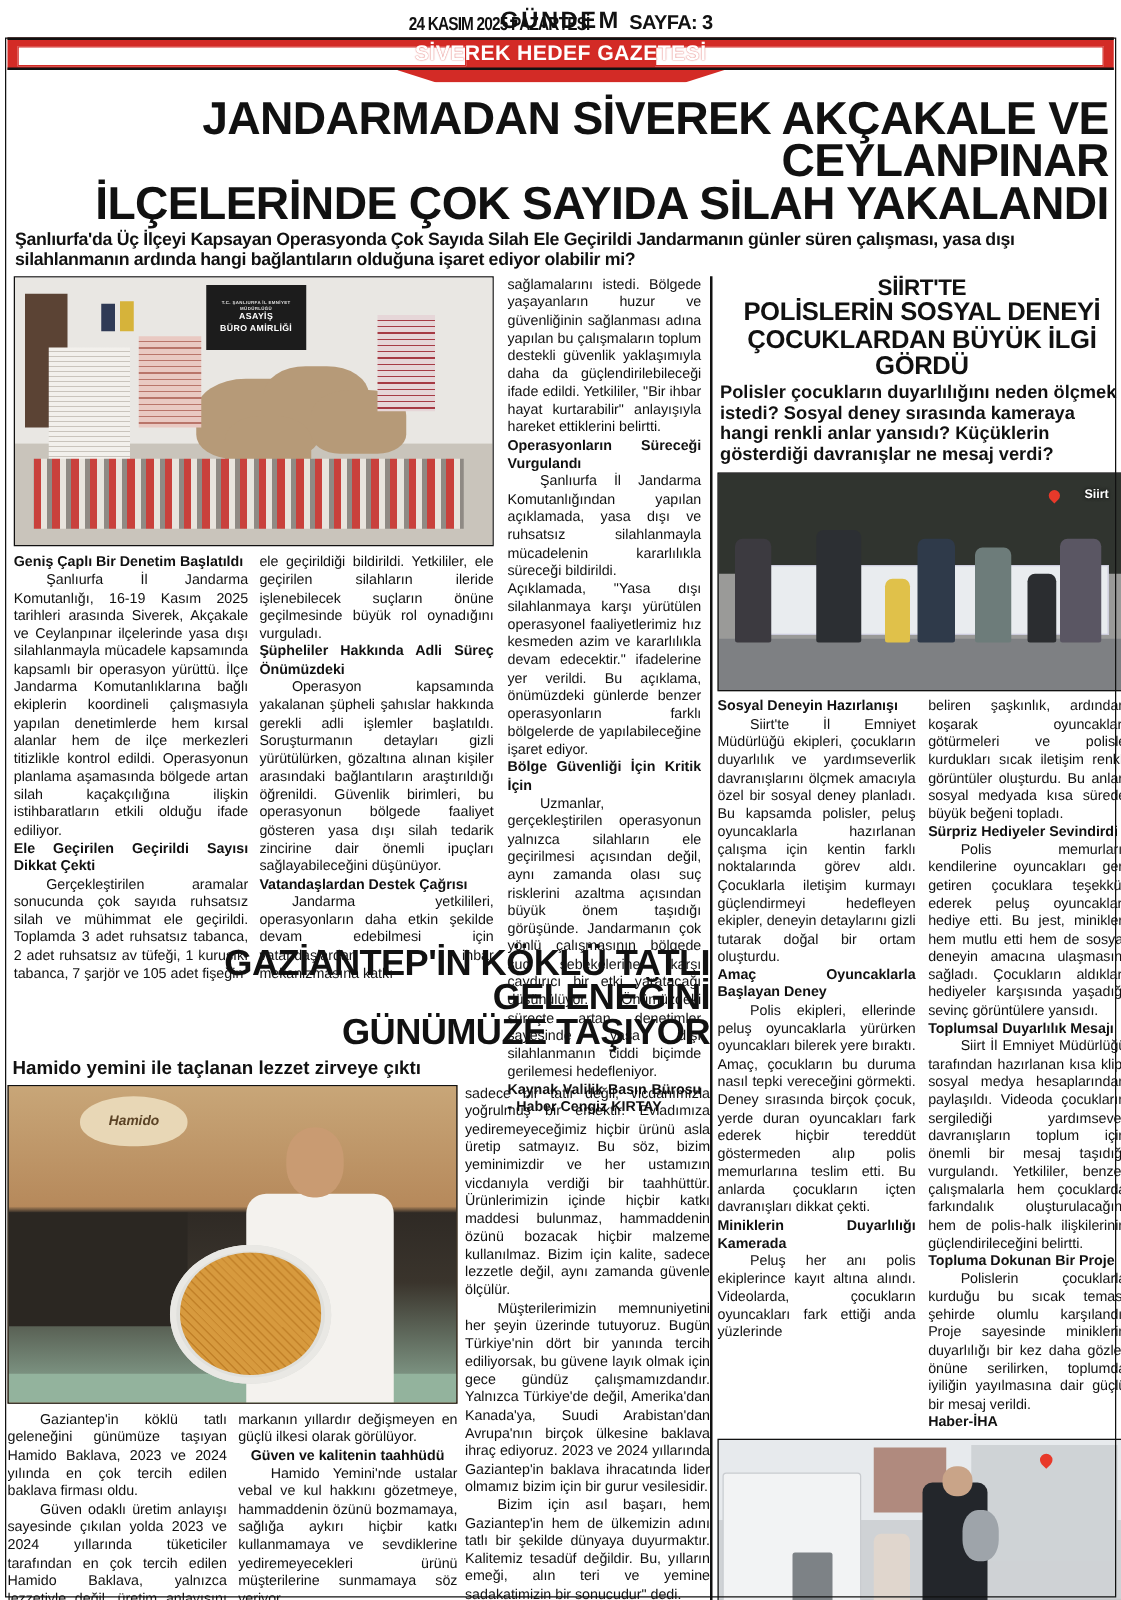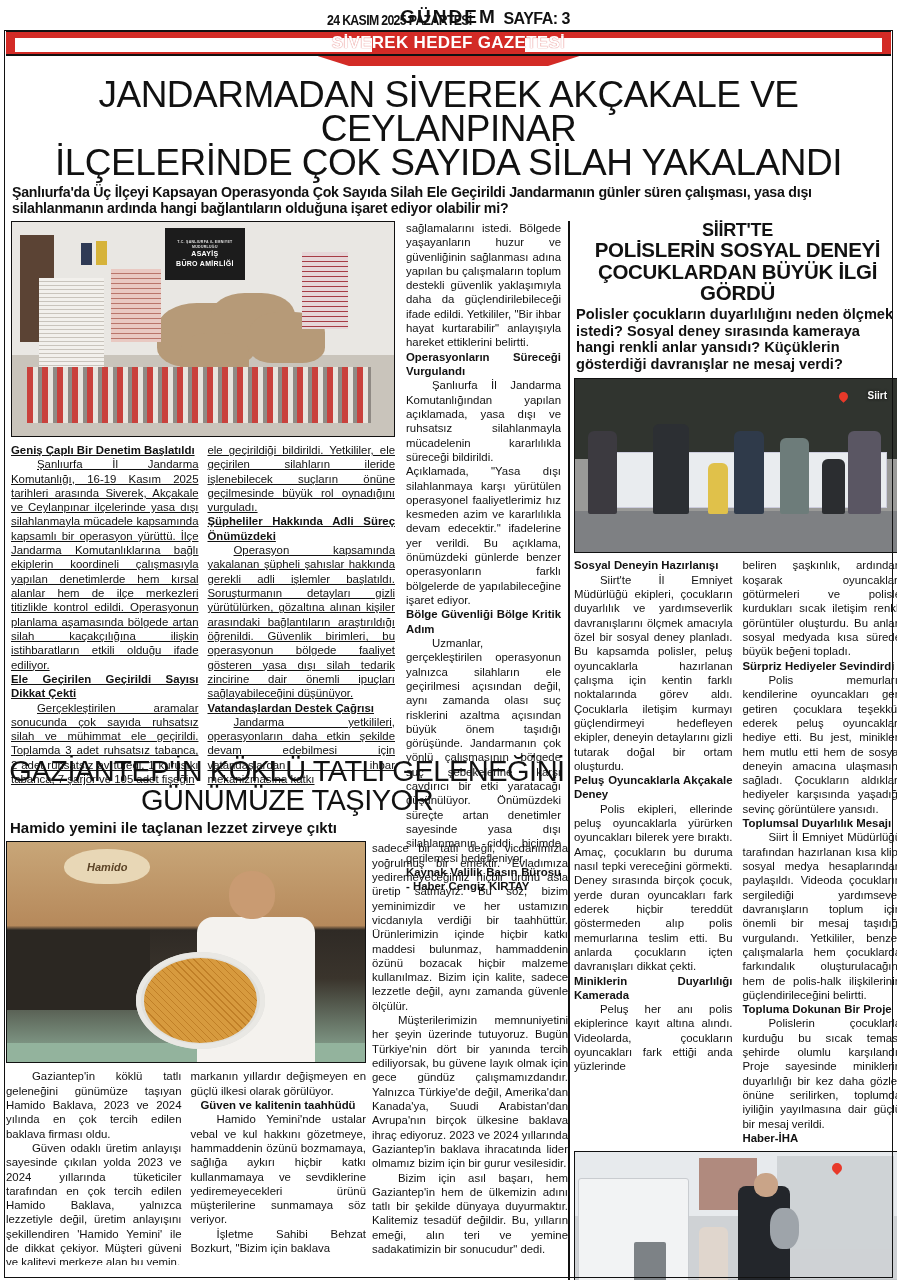--- a/index.html
+++ b/index.html
@@ -64,21 +64,21 @@
   .banner-tail {
     position: absolute; left: 50%; transform: translateX(-50%);
     top: 26px; width: 262px; height: 10px;
     background: #d32b26;
     clip-path: polygon(0 0, 100% 0, 88% 100%, 12% 100%);
     z-index: 2;
   }
 
   
   .headline {
-    text-align: center; font-weight: normal;
+    text-align: right; font-weight: bold;
     line-height: 0.92;
     letter-spacing: -0.5px;
     transform: scaleX(1.0);
   }
   .h-main {
     font-size: 37px;
     padding: 12px 4px 0 4px;
   }
   .h-main .l2 { display: block; }
   .deck {
@@ -238,21 +238,21 @@
         <div class="sack" style="left:44%; top:52%; width:18%; height:22%;"></div>
         <div class="stack" style="left:7%; top:26%; width:17%; height:44%; background:repeating-linear-gradient(#f2f0ec 0 3px,#c9c4bc 3px 4px);"></div>
         <div class="stack" style="left:26%; top:22%; width:13%; height:34%; background:repeating-linear-gradient(#e9c9c2 0 4px,#b9756a 4px 5px);"></div>
         <div class="stack" style="left:76%; top:14%; width:12%; height:36%; background:repeating-linear-gradient(#e6d6d8 0 4px,#a63b44 4px 5px);"></div>
         <div class="stack" style="left:4%; top:68%; width:90%; height:26%;
              background:repeating-linear-gradient(90deg,#c9413c 0 6px,#e8e4dd 6px 11px,#8f8a84 11px 15px);"></div>
         <div class="stack" style="left:18%; top:10%; width:3%; height:10%; background:#2f3a55;"></div>
         <div class="stack" style="left:22%; top:9%; width:3%; height:11%; background:#d6b33a;"></div>
       </div>
 
-      <div style="display:grid; grid-template-columns:1fr 1fr; column-gap:9px; margin-top:6px;text-decoration:underline;">
+      <div style="display:grid; grid-template-columns:1fr 1fr; column-gap:9px; margin-top:6px;">
         <div class="body-text">
           <p class="subhead">Geniş Çaplı Bir Denetim Başlatıldı</p>
           <p class="indent">Şanlıurfa İl Jandarma Komutanlığı, 16-19 Kasım 2025 tarihleri arasında Siverek, Akçakale ve Ceylanpınar ilçelerinde yasa dışı silahlanmayla mücadele kapsamında kapsamlı bir operasyon yürüttü. İlçe Jandarma Komutanlıklarına bağlı ekiplerin koordineli çalışmasıyla yapılan denetimlerde hem kırsal alanlar hem de ilçe merkezleri titizlikle kontrol edildi. Operasyonun planlama aşamasında bölgede artan silah kaçakçılığına ilişkin istihbaratların etkili olduğu ifade ediliyor.</p>
           <p class="subhead">Ele Geçirilen Geçirildi Sayısı Dikkat Çekti</p>
           <p class="indent">Gerçekleştirilen aramalar sonucunda çok sayıda ruhsatsız silah ve mühimmat ele geçirildi. Toplamda 3 adet ruhsatsız tabanca, 2 adet ruhsatsız av tüfeği, 1 kurusıkı tabanca, 7 şarjör ve 105 adet fişeğin</p>
         </div>
         <div class="body-text">
           <p>ele geçirildiği bildirildi. Yetkililer, ele geçirilen silahların ileride işlenebilecek suçların önüne geçilmesinde büyük rol oynadığını vurguladı.</p>
           <p class="subhead">Şüpheliler Hakkında Adli Süreç Önümüzdeki</p>
           <p class="indent">Operasyon kapsamında yakalanan şüpheli şahıslar hakkında gerekli adli işlemler başlatıldı. Soruşturmanın detayları gizli yürütülürken, gözaltına alınan kişiler arasındaki bağlantıların araştırıldığı öğrenildi. Güvenlik birimleri, bu operasyonun bölgede faaliyet gösteren yasa dışı silah tedarik zincirine dair önemli ipuçları sağlayabileceğini düşünüyor.</p>
@@ -260,21 +260,21 @@
           <p class="indent">Jandarma yetkilileri, operasyonların daha etkin şekilde devam edebilmesi için vatandaşlardan ihbar mekanizmasına katkı</p>
         </div>
       </div>
     </div>
 
     <div class="col body-text" style="grid-column:3; padding:0 5px 0 6px;">
       <p>sağlamalarını istedi. Bölgede yaşayanların huzur ve güvenliğinin sağlanması adına yapılan bu çalışmaların toplum destekli güvenlik yaklaşımıyla daha da güçlendirilebileceği ifade edildi. Yetkililer, "Bir ihbar hayat kurtarabilir" anlayışıyla hareket ettiklerini belirtti.</p>
       <p class="subhead">Operasyonların Süreceği Vurgulandı</p>
       <p class="indent">Şanlıurfa İl Jandarma Komutanlığından yapılan açıklamada, yasa dışı ve ruhsatsız silahlanmayla mücadelenin kararlılıkla süreceği bildirildi.</p>
       <p>Açıklamada, "Yasa dışı silahlanmaya karşı yürütülen operasyonel faaliyetlerimiz hız kesmeden azim ve kararlılıkla devam edecektir." ifadelerine yer verildi. Bu açıklama, önümüzdeki günlerde benzer operasyonların farklı bölgelerde de yapılabileceğine işaret ediyor.</p>
-      <p class="subhead">Bölge Güvenliği Bölge Kritik Adım</p>
+      <p class="subhead">Bölge Güvenliği İçin Kritik İçin</p>
       <p class="indent">Uzmanlar, gerçekleştirilen operasyonun yalnızca silahların ele geçirilmesi açısından değil, aynı zamanda olası suç risklerini azaltma açısından büyük önem taşıdığı görüşünde. Jandarmanın çok yönlü çalışmasının bölgede suç şebekelerine karşı caydırıcı bir etki yaratacağı düşünülüyor. Önümüzdeki süreçte artan denetimler sayesinde yasa dışı silahlanmanın ciddi biçimde gerilemesi hedefleniyor.</p>
       <p class="inline-b">Kaynak Valilik Basın Bürosu - Haber Cengiz KIRTAY</p>
     </div>
 
     <div style="grid-column:4; border-left:2px solid #111; margin:0 2px;"></div>
 
     <div style="grid-column:5; padding:0 2px;">
       <div class="sec-title" style="font-size:18px;">SİİRT'TE</div>
       <div class="sec-title" style="font-size:20.5px; margin-top:1px;">POLİSLERİN SOSYAL DENEYİ</div>
       <div class="sec-title" style="font-size:20.5px; margin-top:1px;">ÇOCUKLARDAN BÜYÜK İLGİ GÖRDÜ</div>
@@ -292,21 +292,21 @@
         <div class="person" style="left:49%; width:9%;  height:48%; background:#2f3a4a;"></div>
         <div class="person" style="left:63%; width:9%;  height:44%; background:#6d7c7a;"></div>
         <div class="person" style="left:76%; width:7%;  height:32%; background:#2b2d30;"></div>
         <div class="person" style="left:84%; width:10%; height:48%; background:#5a5663;"></div>
       </div>
 
       <div style="display:grid; grid-template-columns:1fr 1fr; column-gap:10px; margin-top:5px;">
         <div class="body-text">
           <p class="subhead">Sosyal Deneyin Hazırlanışı</p>
           <p class="indent">Siirt'te İl Emniyet Müdürlüğü ekipleri, çocukların duyarlılık ve yardımseverlik davranışlarını ölçmek amacıyla özel bir sosyal deney planladı. Bu kapsamda polisler, peluş oyuncaklarla hazırlanan çalışma için kentin farklı noktalarında görev aldı. Çocuklarla iletişim kurmayı güçlendirmeyi hedefleyen ekipler, deneyin detaylarını gizli tutarak doğal bir ortam oluşturdu.</p>
-          <p class="subhead">Peluş Oyuncaklarla Akçakale Deney</p>
+          <p class="subhead">Amaç Oyuncaklarla Başlayan Deney</p>
           <p class="indent">Polis ekipleri, ellerinde peluş oyuncaklarla yürürken oyuncakları bilerek yere bıraktı. Amaç, çocukların bu duruma nasıl tepki vereceğini görmekti. Deney sırasında birçok çocuk, yerde duran oyuncakları fark ederek hiçbir tereddüt göstermeden alıp polis memurlarına teslim etti. Bu anlarda çocukların içten davranışları dikkat çekti.</p>
           <p class="subhead">Miniklerin Duyarlılığı Kamerada</p>
           <p class="indent">Peluş her anı polis ekiplerince kayıt altına alındı. Videolarda, çocukların oyuncakları fark ettiği anda yüzlerinde</p>
         </div>
         <div class="body-text">
           <p>beliren şaşkınlık, ardından koşarak oyuncakları götürmeleri ve polisle kurdukları sıcak iletişim renkli görüntüler oluşturdu. Bu anlar, sosyal medyada kısa sürede büyük beğeni topladı.</p>
           <p class="subhead">Sürpriz Hediyeler Sevindirdi</p>
           <p class="indent">Polis memurları, kendilerine oyuncakları geri getiren çocuklara teşekkür ederek peluş oyuncakları hediye etti. Bu jest, minikleri hem mutlu etti hem de sosyal deneyin amacına ulaşmasını sağladı. Çocukların aldıkları hediyeler karşısında yaşadığı sevinç görüntülere yansıdı.</p>
           <p class="subhead">Toplumsal Duyarlılık Mesajı</p>
           <p class="indent">Siirt İl Emniyet Müdürlüğü tarafından hazırlanan kısa klip, sosyal medya hesaplarından paylaşıldı. Videoda çocukların sergilediği yardımsever davranışların toplum için önemli bir mesaj taşıdığı vurgulandı. Yetkililer, benzer çalışmalarla hem çocuklarda farkındalık oluşturulacağını hem de polis-halk ilişkilerinin güçlendirileceğini belirtti.</p>
@@ -333,21 +333,21 @@
   </div>
 
   <div style="width:562px; position:absolute; left:6px; top:758px;">
     <div class="headline" style="font-size:29px;">GAZİANTEP'İN KÖKLÜ TATLI GELENEĞİNİ</div>
     <div class="headline" style="font-size:29px; margin-top:2px;">GÜNÜMÜZE TAŞIYOR</div>
     <div style="font-weight:bold; font-size:15px; padding:6px 4px 5px 4px;">Hamido yemini ile taçlanan lezzet zirveye çıktı</div>
 
     <div style="display:grid; grid-template-columns:360px 196px; column-gap:6px;">
 
       <div>
-        <div class="photo photo-frame ph-bak" style="width:100%; height:222px;">
+        <div class="photo photo-frame ph-bak" style="width:100%; height:255px;">
           <div class="back"></div>
           <div class="case"></div>
           <div class="tile"></div>
           <div class="logo">Hamido</div>
           <div class="shirt"></div>
           <div class="head"></div>
           <div class="tray">
               <div class="bk"></div>
             </div>
         </div>

